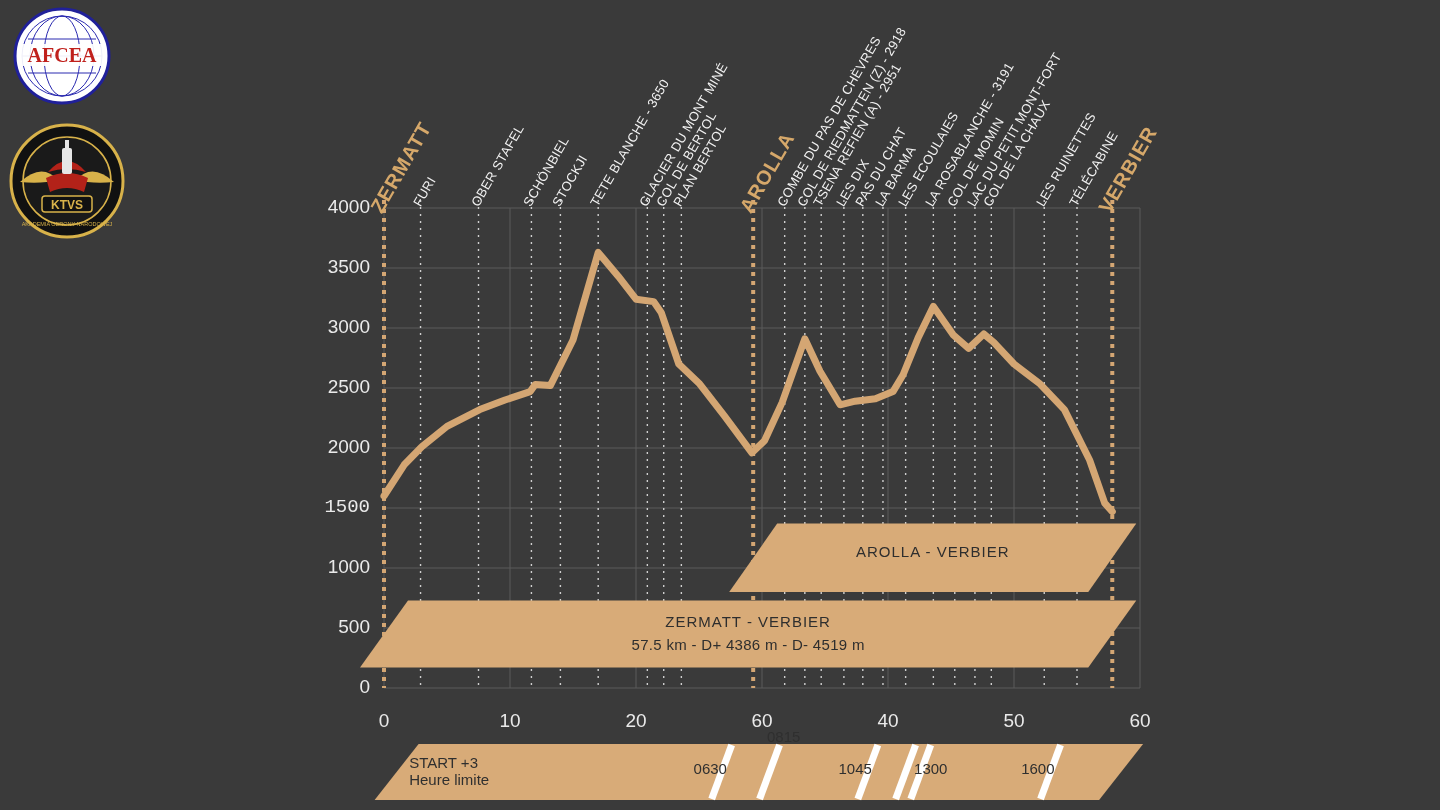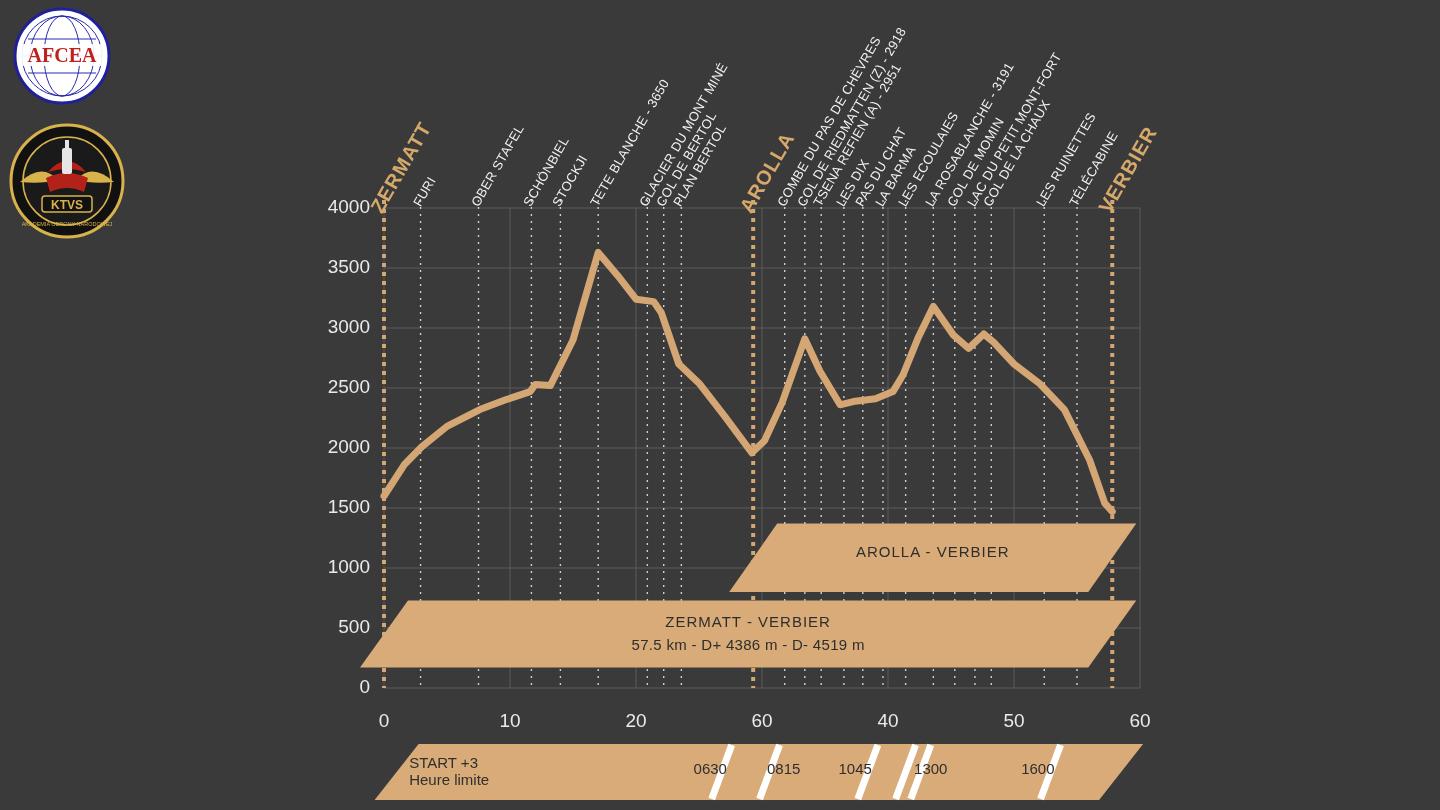--- a/index.html
+++ b/index.html
@@ -181,21 +181,21 @@
       <div class="banner" style="left: 729.18px; top: 523.6px; width: 407.1px; height: 57px;">
         <div class="b1">AROLLA - VERBIER</div>
       </div>
       <div class="banner" style="left: 360px; top: 600.4px; width: 776.28px; height: 67.2px;">
         <div class="b1">ZERMATT - VERBIER</div>
         <div class="b2">57.5 km - D+ 4386 m - D-  4519 m</div>
       </div>
       <div class="ytick-label" style="left: 300px; top: 676px;">0</div>
       <div class="ytick-label" style="left: 300px; top: 616px;">500</div>
       <div class="ytick-label" style="left: 300px; top: 556px;">1000</div>
-      <div class="ytick-label" style="left: 300px; top: 496px;">1500</div>
+      <div class="ytick-label" style="left: 300px; top: 496px; font-family: Liberation Mono, monospace;">1500</div>
       <div class="ytick-label" style="left: 300px; top: 436px;">2000</div>
       <div class="ytick-label" style="left: 300px; top: 376px;">2500</div>
       <div class="ytick-label" style="left: 300px; top: 316px;">3000</div>
       <div class="ytick-label" style="left: 300px; top: 256px;">3500</div>
       <div class="ytick-label" style="left: 300px; top: 196px;">4000</div>
       <div class="xtick-label" style="left: 359px; top: 710px;">0</div>
       <div class="xtick-label" style="left: 485px; top: 710px;">10</div>
       <div class="xtick-label" style="left: 611px; top: 710px;">20</div>
       <div class="xtick-label" style="left: 737px; top: 710px;">60</div>
       <div class="xtick-label" style="left: 863px; top: 710px;">40</div>
@@ -223,18 +223,18 @@
       <div class="wp-label" style="left: 976.94px; top: 194px;">LAC DU PETIT MONT-FORT</div>
       <div class="wp-label" style="left: 993.32px; top: 194px;">COL DE LA CHAUX</div>
       <div class="wp-label" style="left: 1046.24px; top: 194px;">LES RUINETTES</div>
       <div class="wp-label" style="left: 1079px; top: 194px;">TÉLÉCABINE</div>
       <div class="wp-label major" style="left: 1114.28px; top: 194px;">VERBIER</div>
       <div class="start-label" style="left: 409.2px; top: 754px;">
         <div>START +3</div>
         <div>Heure limite</div>
       </div>
       <div class="time-label" style="left: 693.6px; top: 760px;">0630</div>
-      <div class="time-label" style="left: 744px; top: 760px; margin-left: 23px;">0815</div>
+      <div class="time-label" style="left: 744px; top: 728px; margin-left: 23px;">0815</div>
       <div class="time-label" style="left: 838.5px; top: 760px;">1045</div>
       <div class="time-label" style="left: 914.1px; top: 760px;">1300</div>
       <div class="time-label" style="left: 1021.2px; top: 760px;">1600</div>
     </div>
 </div>
 
 </body></html>

